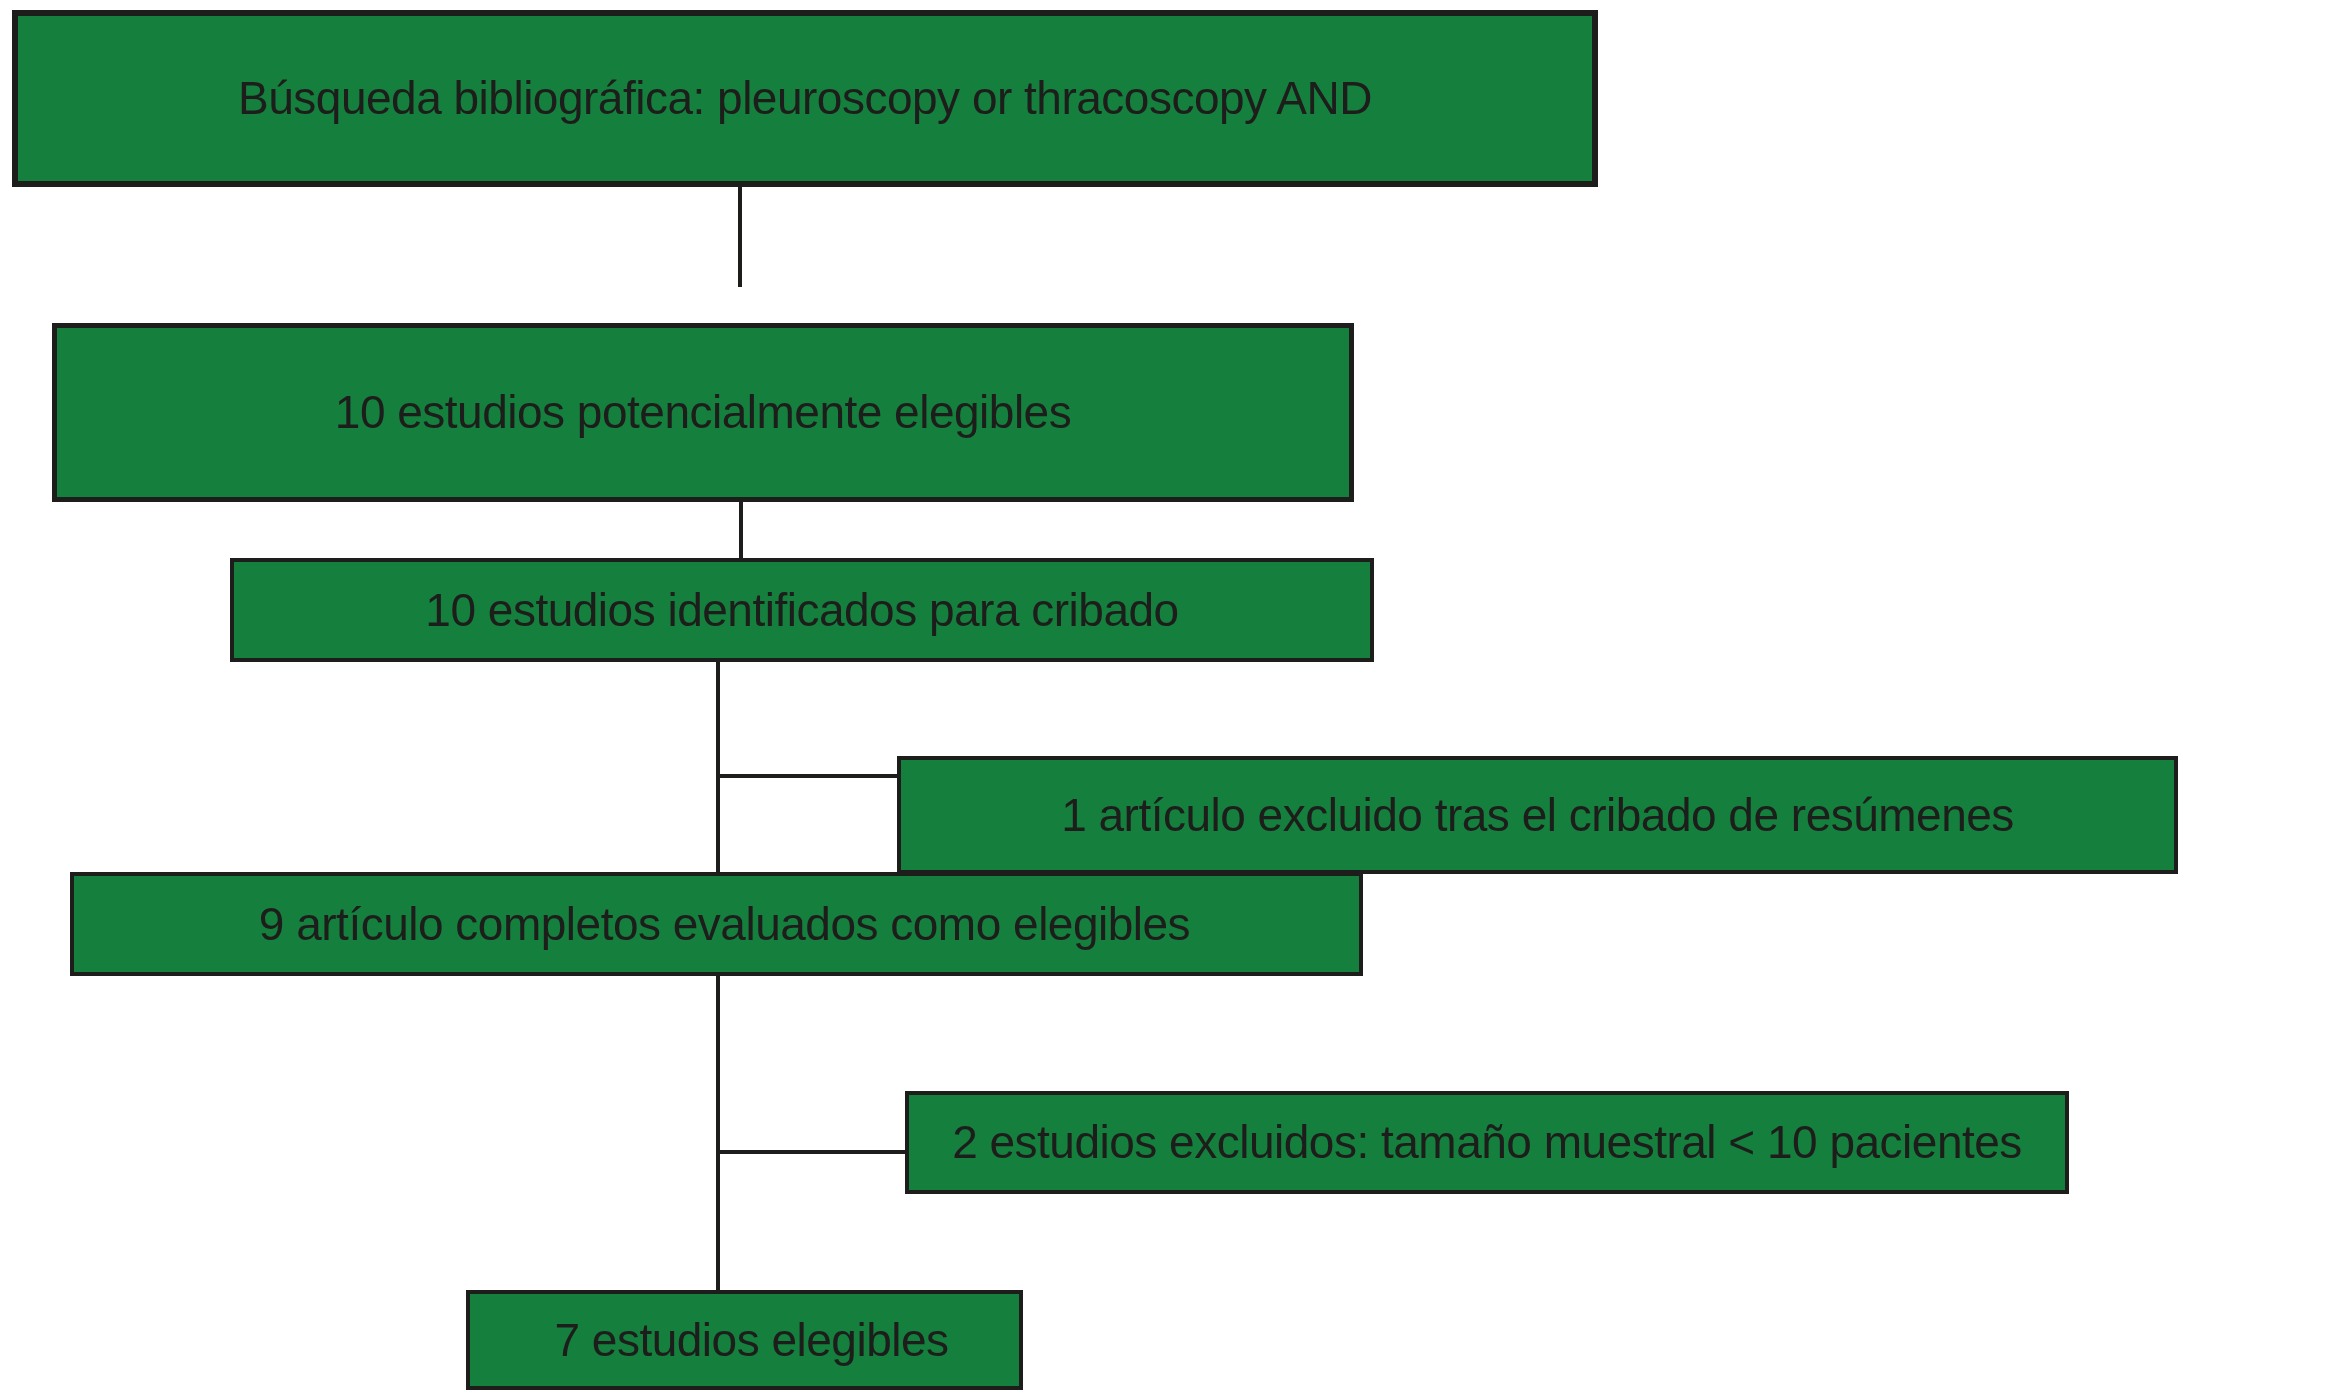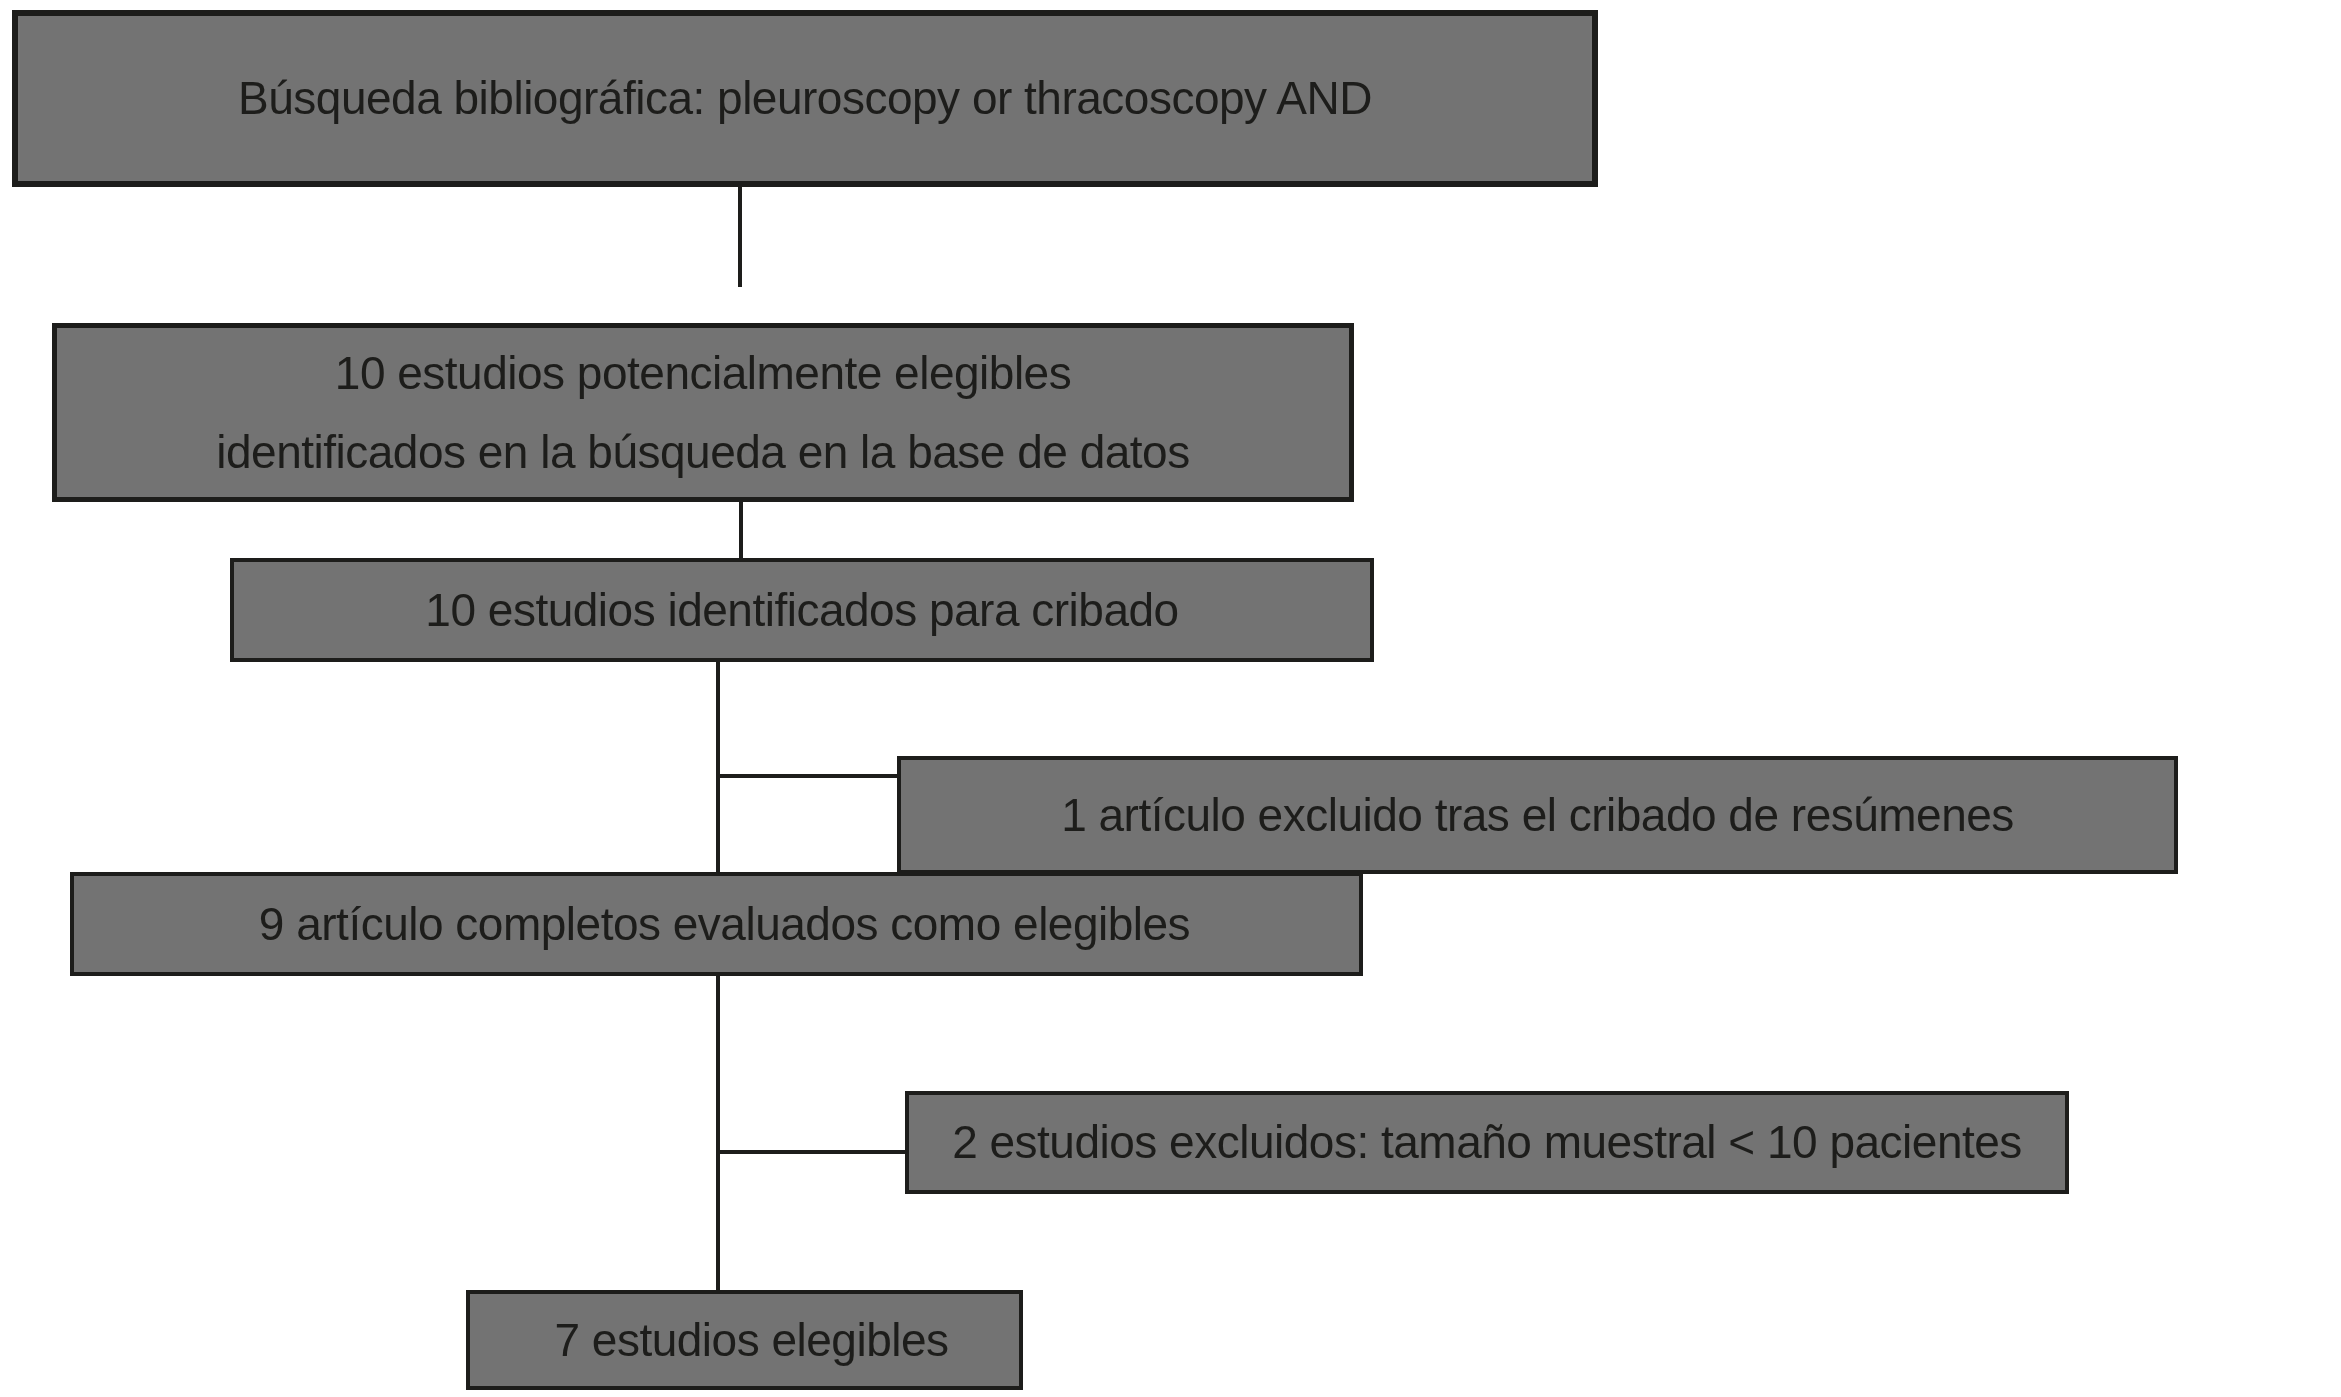--- a/index.html
+++ b/index.html
@@ -13,21 +13,21 @@
     overflow: hidden;
   }
   .canvas { position: absolute; inset: 0; }
 
   .connector { position: absolute; background: #1d1d1b; }
   .vline { width: 4px; }
   .hline { height: 4px; }
 
   .flow-box {
     position: absolute;
-    background: #737373;
+    background: #15803d;
     border: 4px solid #1d1d1b;
     display: flex;
     flex-direction: column;
     align-items: center;
     justify-content: center;
     text-align: center;
     font-size: 46px;
     line-height: 1.7;
     letter-spacing: -0.5px;
     white-space: nowrap;
@@ -59,21 +59,20 @@
   <div class="connector vline" id="conn-fulltext-eligible"></div>
   <div class="connector hline" id="conn-branch-abstract"></div>
   <div class="connector hline" id="conn-branch-sample"></div>
 
   <div class="flow-box" id="box-search">
     <span>Búsqueda bibliográfica: pleuroscopy or thracoscopy AND</span>
   </div>
 
   <div class="flow-box" id="box-identified">
     <span>10 estudios potencialmente elegibles</span>
-    <span>identificados en la búsqueda en la base de datos</span>
   </div>
 
   <div class="flow-box" id="box-screening">
     <span>10 estudios identificados para cribado</span>
   </div>
 
   <div class="flow-box" id="box-excluded-abstract">
     <span>1 artículo excluido tras el cribado de resúmenes</span>
   </div>
 

